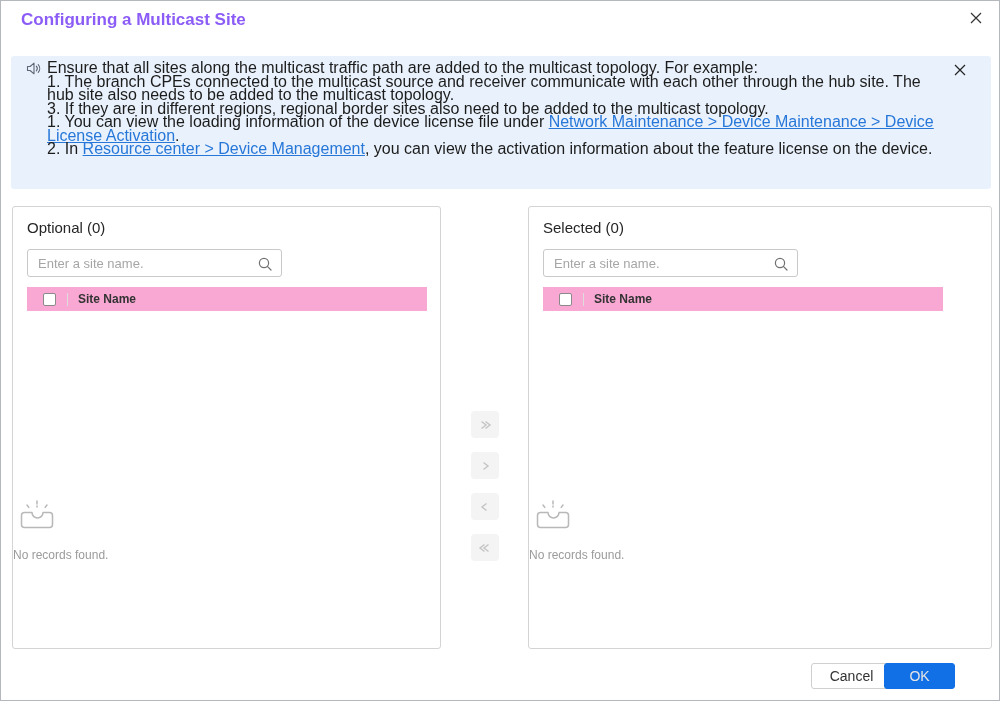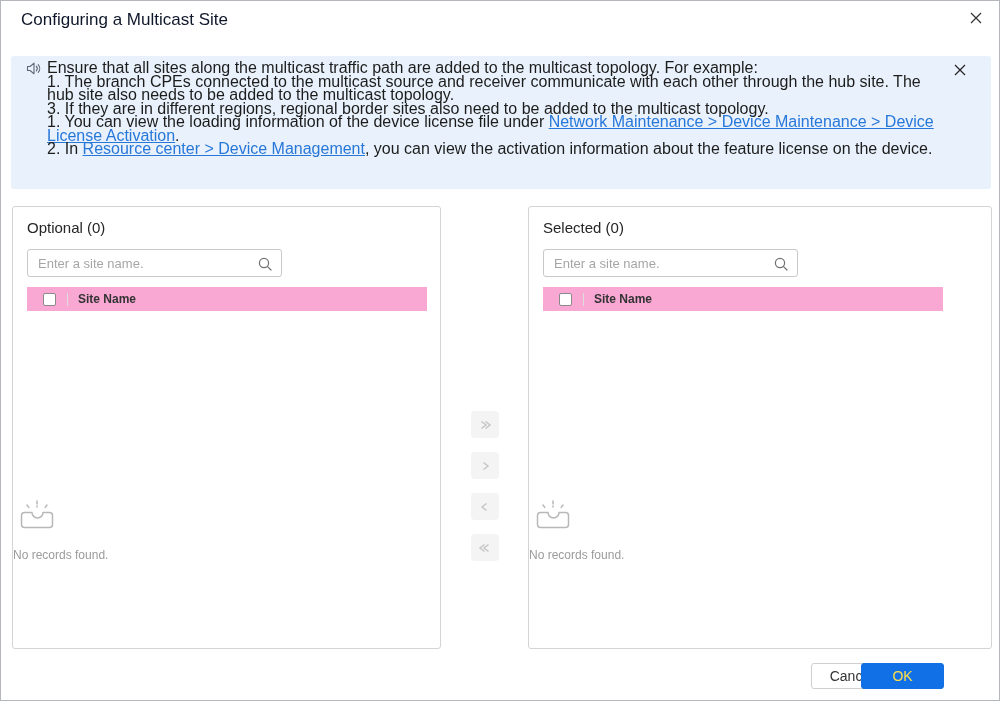--- a/index.html
+++ b/index.html
@@ -2,21 +2,21 @@
 <html><head>
 <meta charset="utf-8">
 <style>
   html,body{margin:0;padding:0;}
   body{
     width:1000px;height:701px;position:relative;box-sizing:border-box;
     background:#fff;border:1px solid #b4b8bd;
     font-family:"Liberation Sans", sans-serif;color:#1a1a1a;overflow:hidden;
   }
   
-  .dlg-title{position:absolute;left:20px;top:9px;font-size:17px;font-weight:normal;color:#0f172a;}
+  .dlg-title{position:absolute;left:20px;top:9px;font-size:17px;font-weight:bold;color:#8b5cf6;}
   .dlg-close{position:absolute;right:15px;top:9px;width:16px;height:16px;cursor:pointer;display:flex;align-items:center;justify-content:center;}
   
   .banner{
     position:absolute;left:10px;top:55px;width:980px;height:133px;box-sizing:border-box;
     background:#e9f2fc;border-radius:3px;padding:5px 40px 0 36px;
     font-size:16px;line-height:13.5px;color:#1c1c1c;
   }
   .banner .megaphone{position:absolute;left:15px;top:6px;}
   .banner-close{position:absolute;right:24px;top:7px;width:14px;height:14px;cursor:pointer;display:flex;align-items:center;justify-content:center;}
   .banner .para2{margin-top:13px;}
@@ -55,21 +55,21 @@
     background:#f4f4f4;border:none;border-radius:4px;padding:0;cursor:default;
     display:flex;align-items:center;justify-content:center;
   }
   .xfer.b1{top:410px;} .xfer.b2{top:451px;} .xfer.b3{top:492px;} .xfer.b4{top:533px;}
   
   .btn{
     position:absolute;top:662px;height:26px;box-sizing:border-box;border-radius:3px;
     font-size:14px;font-family:"Liberation Sans", sans-serif;display:flex;align-items:center;justify-content:center;cursor:pointer;
   }
   .btn.cancel{left:810px;width:81px;background:#fff;border:1px solid #cfcfcf;color:#333;}
-  .btn.ok{left:860px;width:83px;background:#1270e6;border:1px solid #1270e6;color:#fde047;}
+  .btn.ok{left:883px;width:71px;background:#1270e6;border:1px solid #1270e6;color:#e5e5e5;}
 </style>
 </head>
 <body>
 
 <div class="dlg-title">Configuring a Multicast Site</div>
 <div class="dlg-close">
   <svg width="14" height="14" viewBox="0 0 14 14">
       <path d="M2 2 L12 12 M12 2 L2 12" stroke="#333" stroke-width="1.2" fill="none"></path>
     </svg>
 </div>

